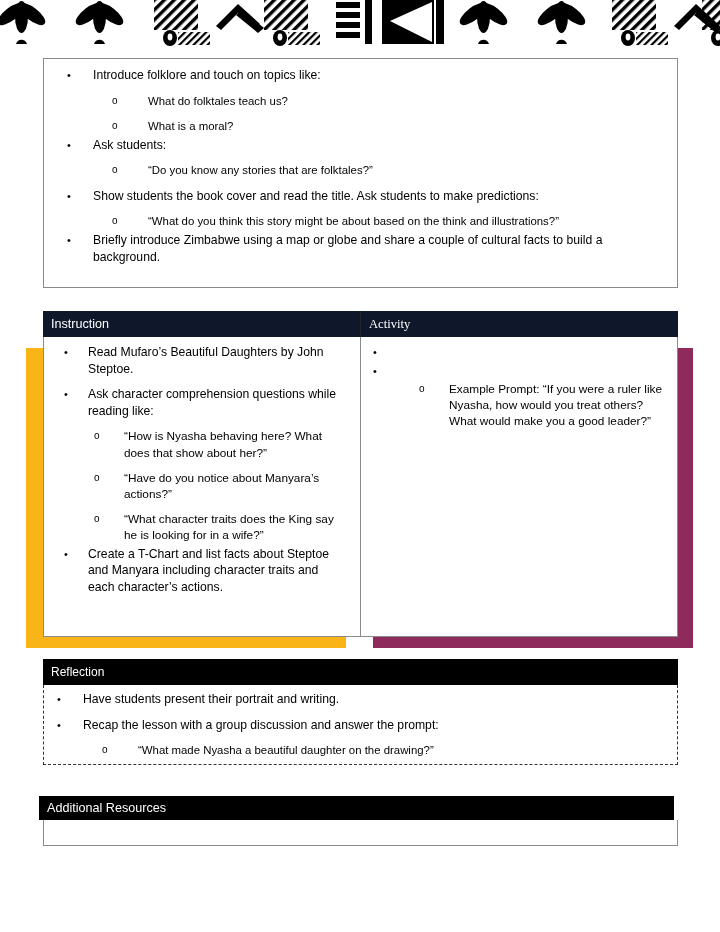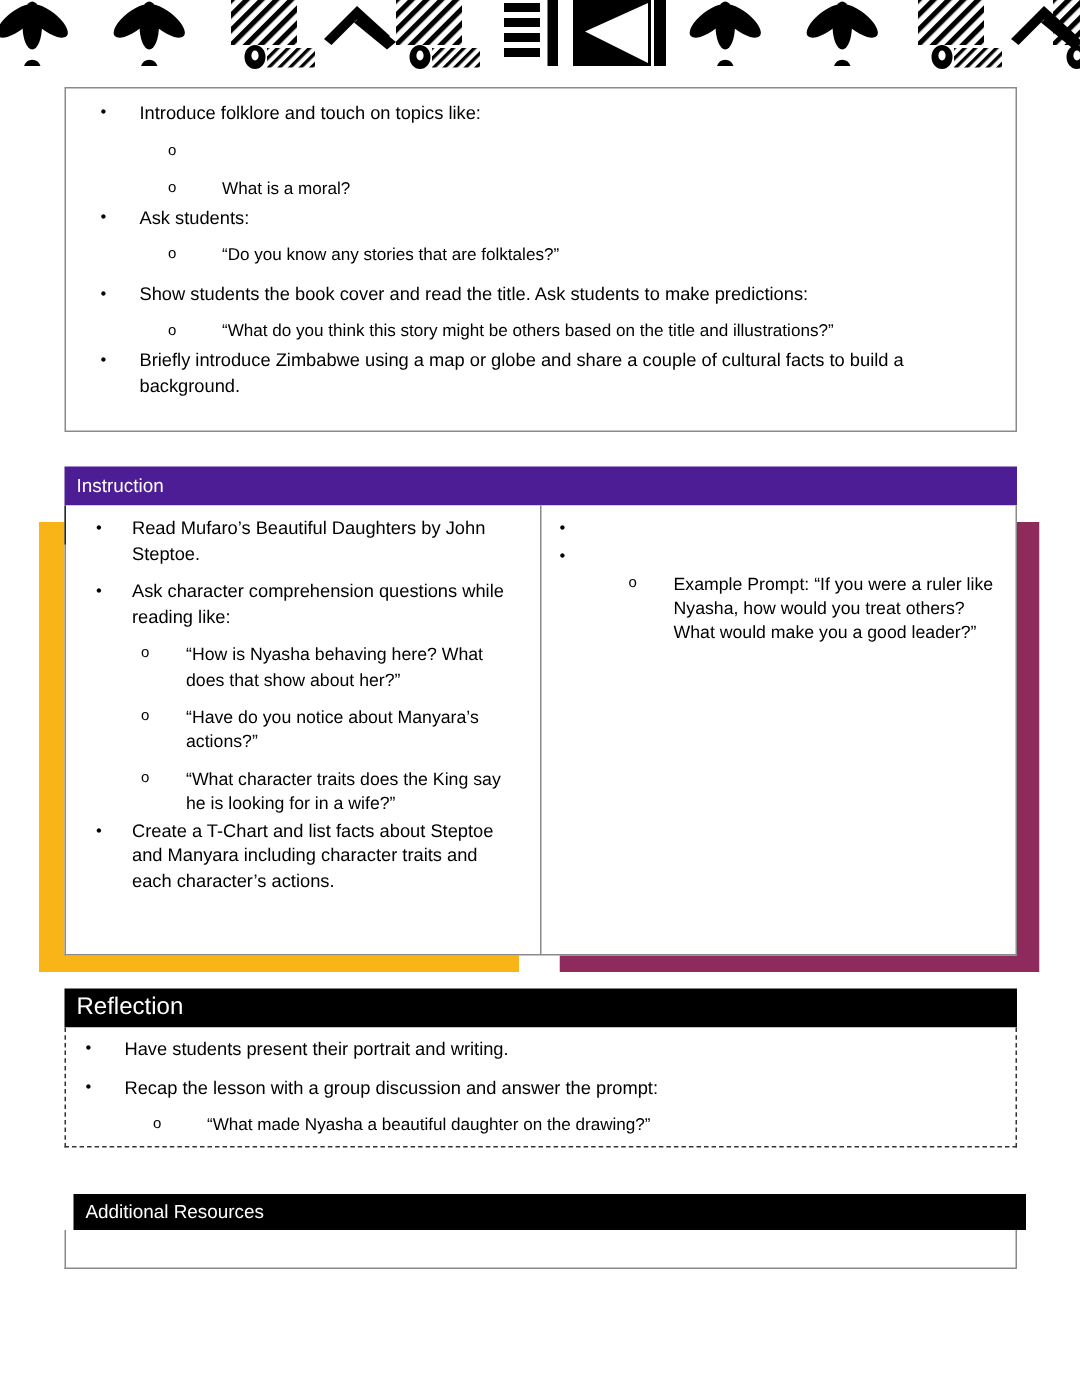--- a/index.html
+++ b/index.html
@@ -80,22 +80,21 @@
   #main-table {
     position: absolute;
     left: 43px; top: 311px;
     width: 635px; height: 326px;
     box-sizing: border-box;
     z-index: 3;
   }
   #main-head {
     display: flex;
     height: 26px;
-    background: #4c1d95;
-    flex-direction: column;
+    background: #0f172a;
   }
   #main-head .hcell {
     color: #ffffff;
     font-size: 12.6px;
     line-height: 26px;
     padding-left: 8px;
     box-sizing: border-box;
   }
   #main-head .hcell.left  { width: 317px; }
   #main-head .hcell.right { width: 318px; border-left: 1px solid #262626; font-family: Liberation Serif, serif; }
@@ -140,40 +139,40 @@
     width: 320px; height: 300px;
   }
 
   
   #reflection-head {
     position: absolute;
     left: 43px; top: 659px;
     width: 635px; height: 26px;
     background: #000000;
     color: #ffffff;
-    font-size: 16px;
+    font-size: 12px;
     line-height: 26px;
     padding-left: 8px;
     box-sizing: border-box;
   }
   #reflection-body {
     position: absolute;
     left: 43px; top: 685px;
     width: 635px; height: 80px;
     box-sizing: border-box;
     background: #ffffff;
     border: 1px dashed #333333;
     border-top: none;
     padding: 6px 8px 0 0;
   }
 
   
   #resources-head {
     position: absolute;
-    left: 49px; top: 796px;
+    left: 39px; top: 796px;
     width: 635px; height: 24px;
     background: #000000;
     color: #ffffff;
     font-size: 12.6px;
     line-height: 24px;
     padding-left: 8px;
     box-sizing: border-box;
   }
   #resources-body {
     position: absolute;
@@ -277,40 +276,41 @@
 </div>
 
 <div class="page-box" id="intro-box">
   <ul class="lvl1" id="intro-list">
       <li class="row l1">
         <span class="mk">•</span>
         <span class="tx">Introduce folklore and touch on topics like:</span>
       </li>
       <li class="row l2 gap-top">
         <span class="mk">o</span>
+        <span class="tx">What do folktales teach us?</span>
       </li>
       <li class="row l2 gap-top">
         <span class="mk">o</span>
         <span class="tx">What is a moral?</span>
       </li>
       <li class="row l1">
         <span class="mk">•</span>
         <span class="tx">Ask students:</span>
       </li>
       <li class="row l2 gap-top">
         <span class="mk">o</span>
         <span class="tx">“Do you know any stories that are folktales?”</span>
       </li>
       <li class="row l1 gap-top">
         <span class="mk">•</span>
         <span class="tx">Show students the book cover and read the title. Ask students to make predictions:</span>
       </li>
       <li class="row l2 gap-top">
         <span class="mk">o</span>
-        <span class="tx">“What do you think this story might be others based on the title and illustrations?”</span>
+        <span class="tx">“What do you think this story might be about based on the think and illustrations?”</span>
       </li>
       <li class="row l1">
         <span class="mk">•</span>
         <span class="tx">Briefly introduce Zimbabwe using a map or globe and share a couple of cultural facts to build a background.</span>
       </li>
     </ul>
 </div>
 
 <svg class="lshape" id="lshape-yellow" viewBox="0 0 320 300">
   <path d="M0 0 H22 V278 H320 V300 H0 Z" fill="#F9B517"></path>

